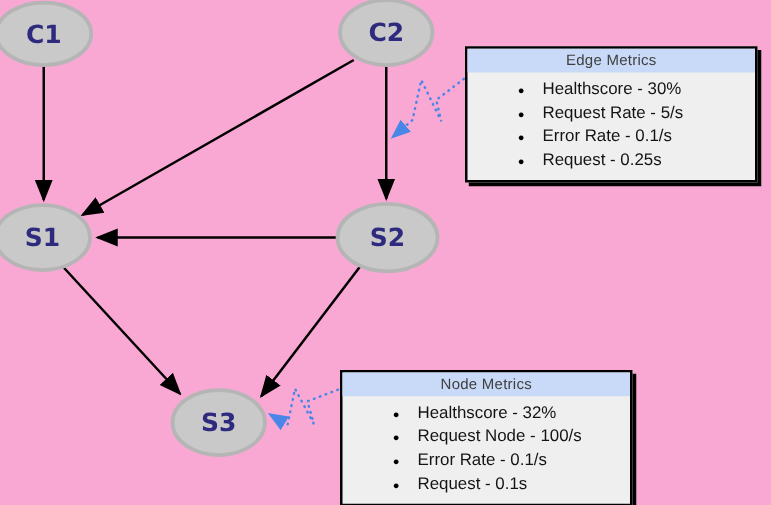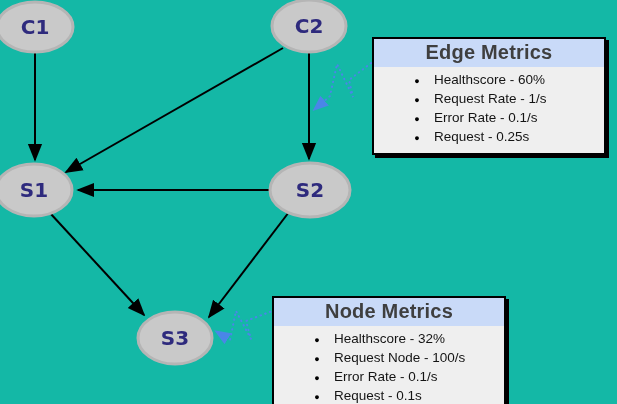--- a/index.html
+++ b/index.html
@@ -1,19 +1,19 @@
 <!DOCTYPE html>
 <html><head>
 <meta charset="utf-8">
 <style>
   html, body { margin: 0; padding: 0; background: #ffffff; }
   #stage {
     position: relative;
     width: 617px; height: 404px;
-    background: #14b8a6;
+    background: #f9a8d4;
     font-family: "Liberation Sans", sans-serif;
     overflow: hidden;
   }
   #graph-svg { position: absolute; left: 0; top: 0; }
 
   .node-label {
     font-family: "DejaVu Sans", sans-serif;
     font-weight: bold;
     font-size: 20px;
     fill: #2e2a7d;
@@ -23,22 +23,22 @@
     position: absolute;
     width: 234px;
     box-sizing: border-box;
     border: 2px solid #000000;
     background: #efefef;
     box-shadow: 3px 3px 0 #000000;
   }
   .panel-header {
     background: #c9daf8;
     text-align: center;
-    font-weight: bold;
-    font-size: 20px;
+    font-weight: normal;
+    font-size: 12px;
     color: #3f3f3f;
     padding: 2px 0 3px 0;
     letter-spacing: 0.2px;
   }
   .panel-body { padding: 4px 0 6px 0; }
   .metric-item {
     display: flex;
     align-items: baseline;
     padding-left: 26px;
     font-size: 13.5px;
@@ -100,25 +100,25 @@
       <ellipse cx="175" cy="338" rx="37" ry="26" fill="#c9c9c9" stroke="#b5b5b5" stroke-width="3"></ellipse>
       <text x="175" y="345" text-anchor="middle" class="node-label">S3</text>
     </g>
   </svg>
 
   <div id="edge-metrics-panel" class="panel">
     <div class="panel-header">Edge Metrics</div>
     <div class="panel-body">
       <div class="metric-item">
         <span class="dot">●</span>
-        <span>Healthscore - 60%</span>
+        <span>Healthscore - 30%</span>
       </div>
       <div class="metric-item">
         <span class="dot">●</span>
-        <span>Request Rate - 1/s</span>
+        <span>Request Rate - 5/s</span>
       </div>
       <div class="metric-item">
         <span class="dot">●</span>
         <span>Error Rate  - 0.1/s</span>
       </div>
       <div class="metric-item">
         <span class="dot">●</span>
         <span>Request - 0.25s</span>
       </div>
     </div>

